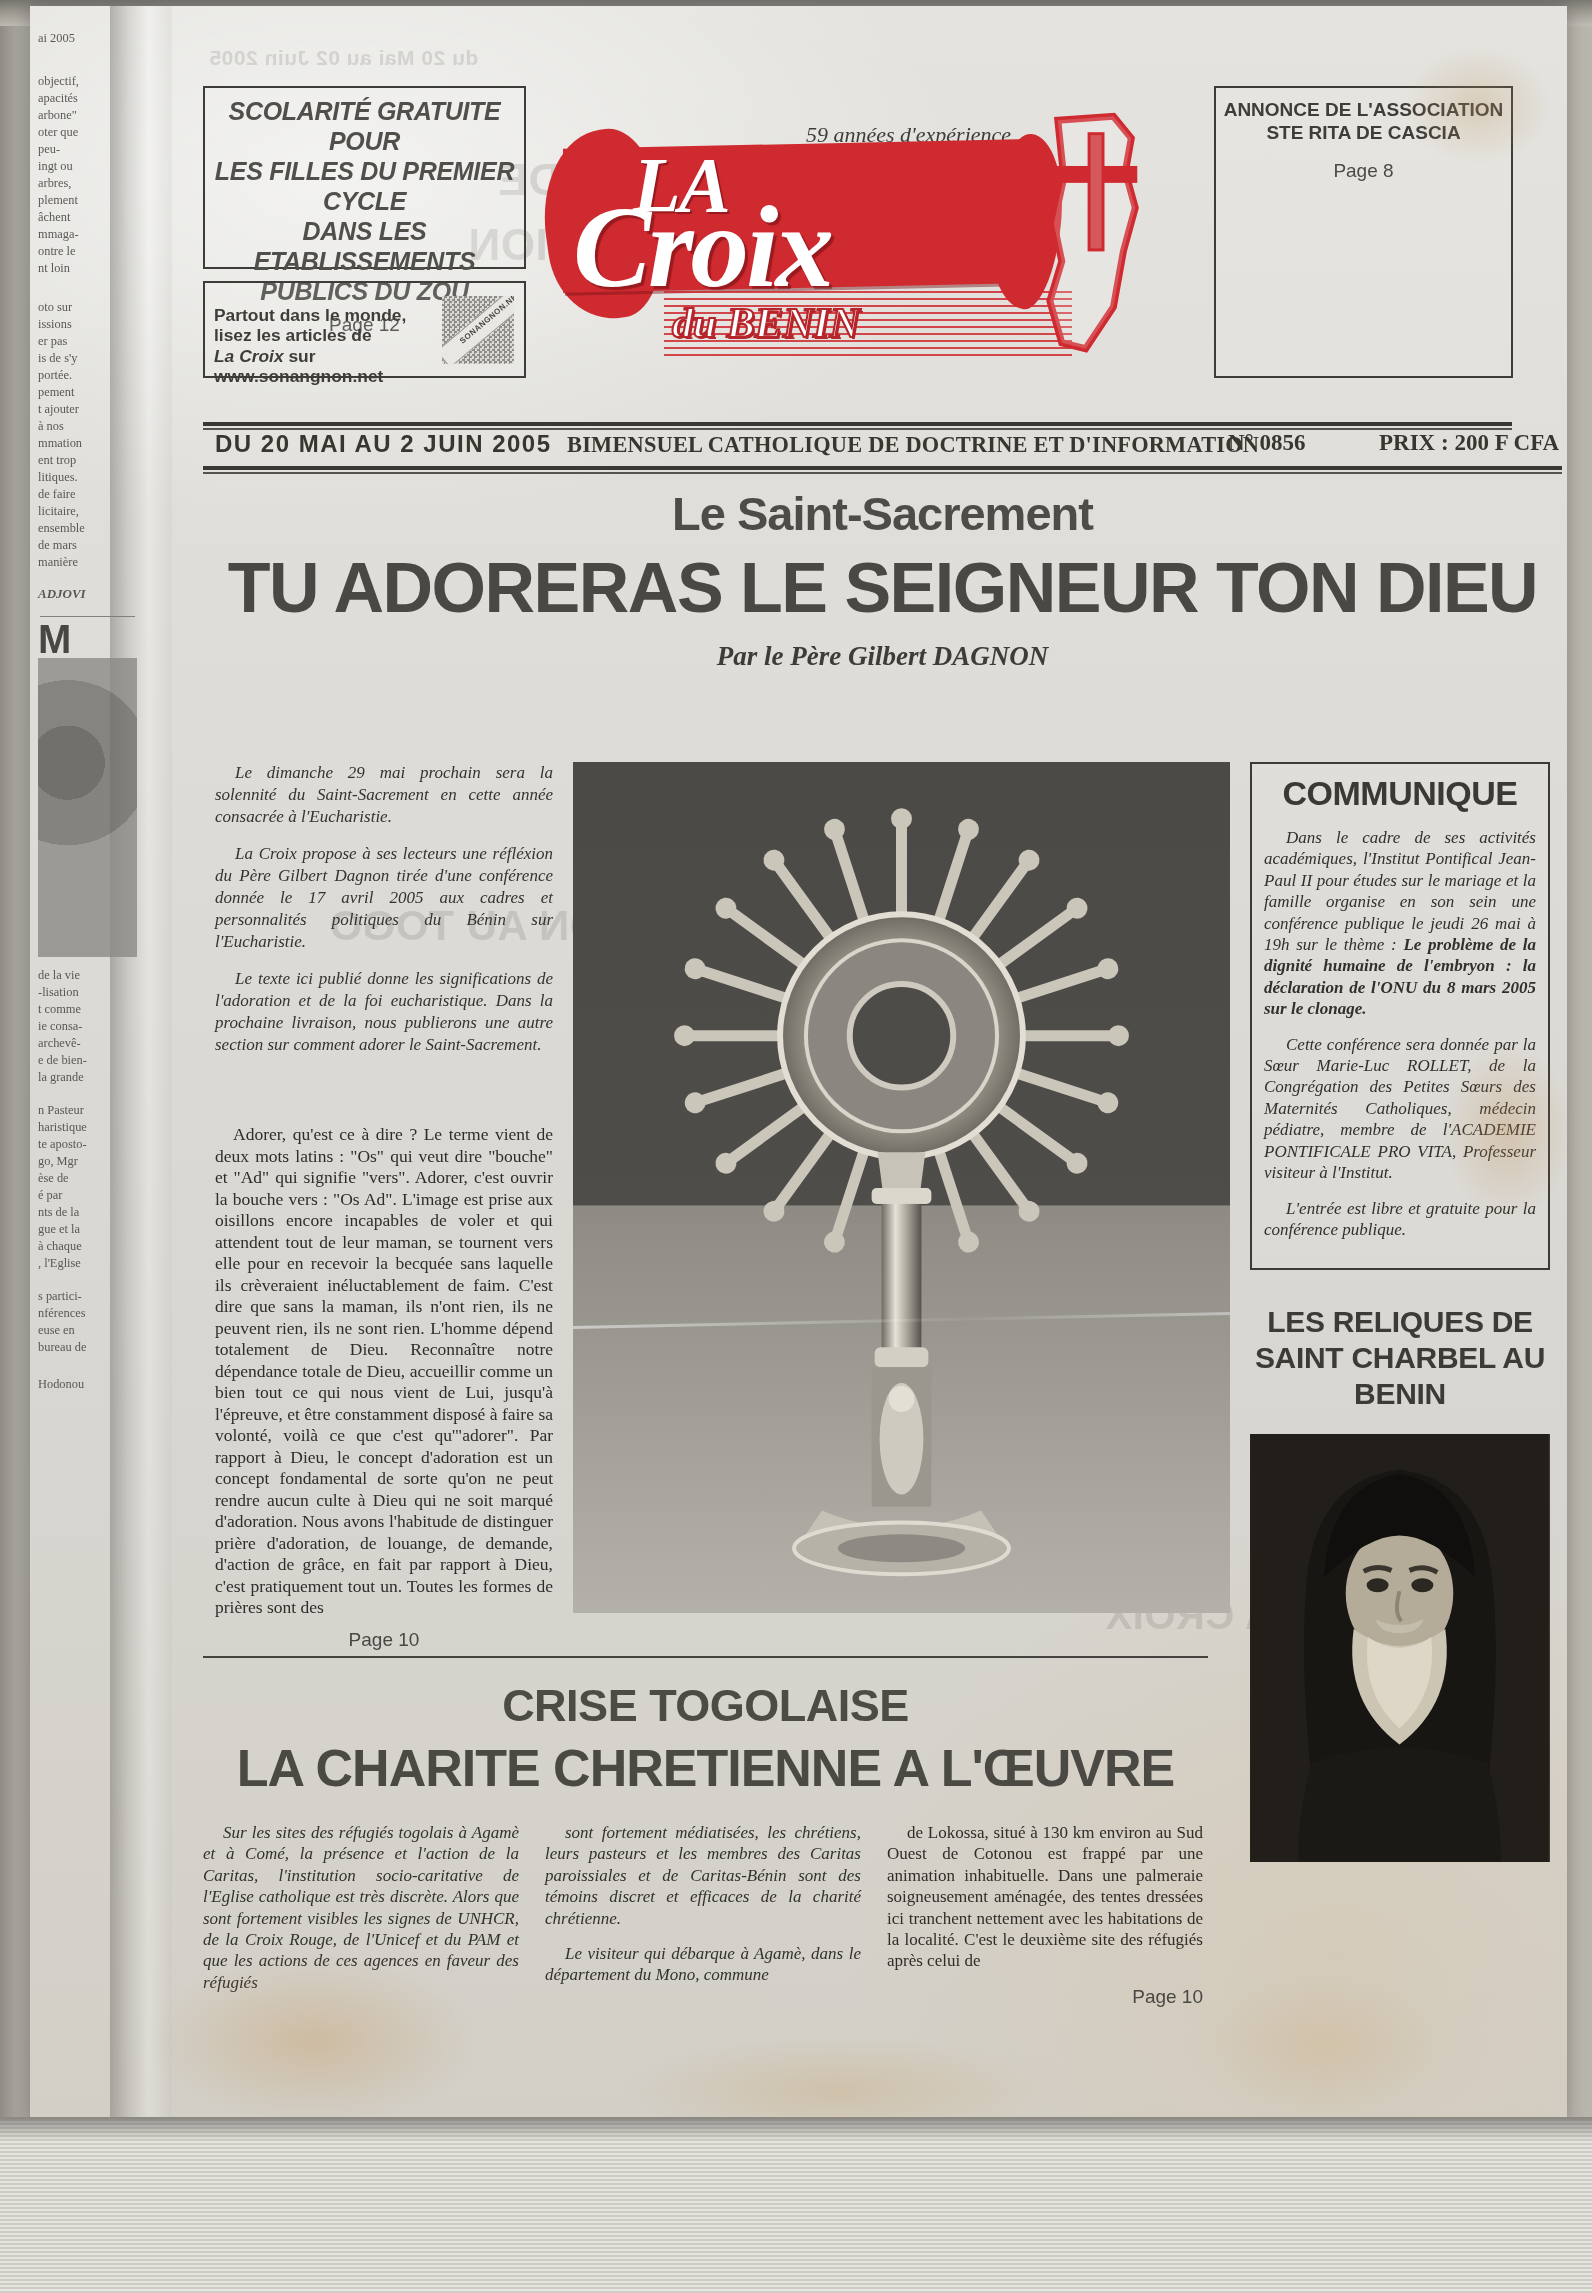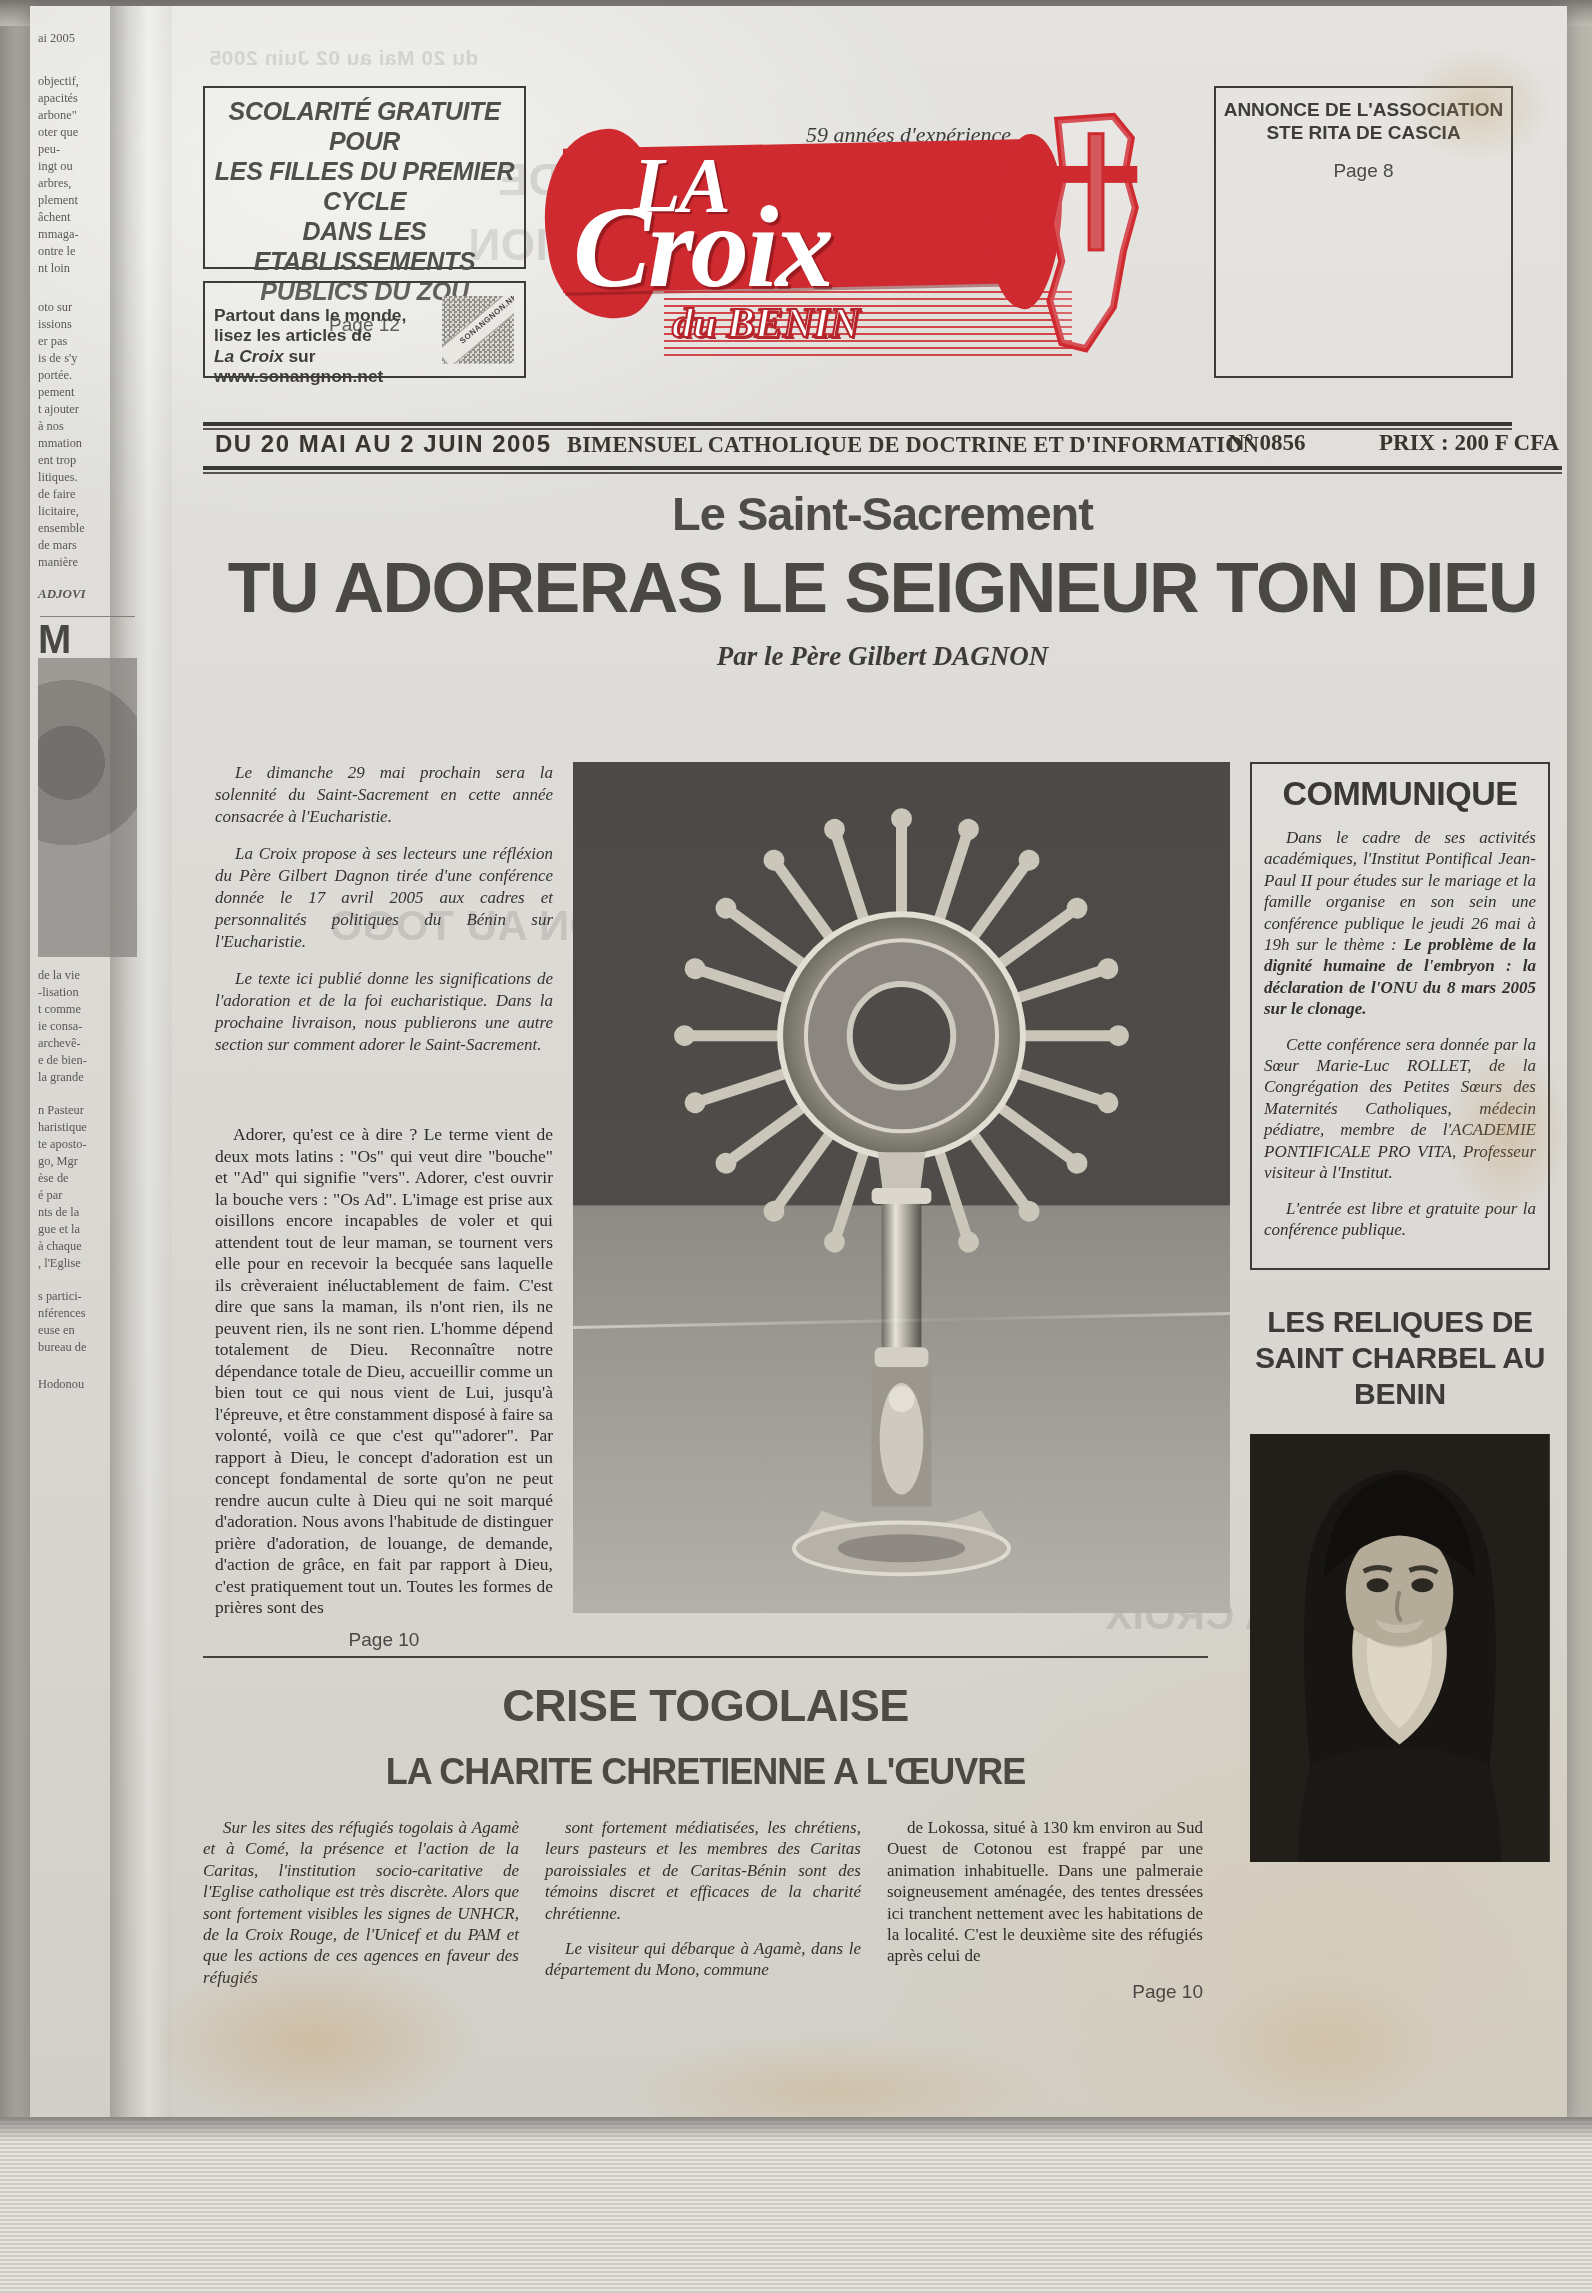--- a/index.html
+++ b/index.html
@@ -292,23 +292,23 @@
 
   
   #bottom{ position:absolute; left:173px; top:1650px; width:1359px; }
   .rule-thin{ border-top:2.5px solid #45433f; }
   #bottom .kick{
     margin-top:22px; text-align:center;
     font-family:"Liberation Sans", sans-serif; font-weight:700; color:#4d4b46;
     font-size:45px; letter-spacing:-0.5px;
   }
   #bottom .main{
-    margin-top:19px; text-align:center;
+    margin-top:6px; text-align:center;
     font-family:"Liberation Sans", sans-serif; font-weight:700; color:#4b4944;
-    font-size:36px; letter-spacing:-1px;
+    font-size:52px; letter-spacing:-1px;
   }
   #bottom-cols{
     margin-top:24px; display:flex; gap:26px; width:1005px;
   }
   #bottom-cols .bc{ width:316px; }
   #bottom-cols .bc.italic{
     font-family:"Liberation Serif", serif; font-style:italic; color:#33312d;
     font-size:17px; line-height:21.4px; text-align:justify;
   }
   #bottom-cols .bc.roman{

